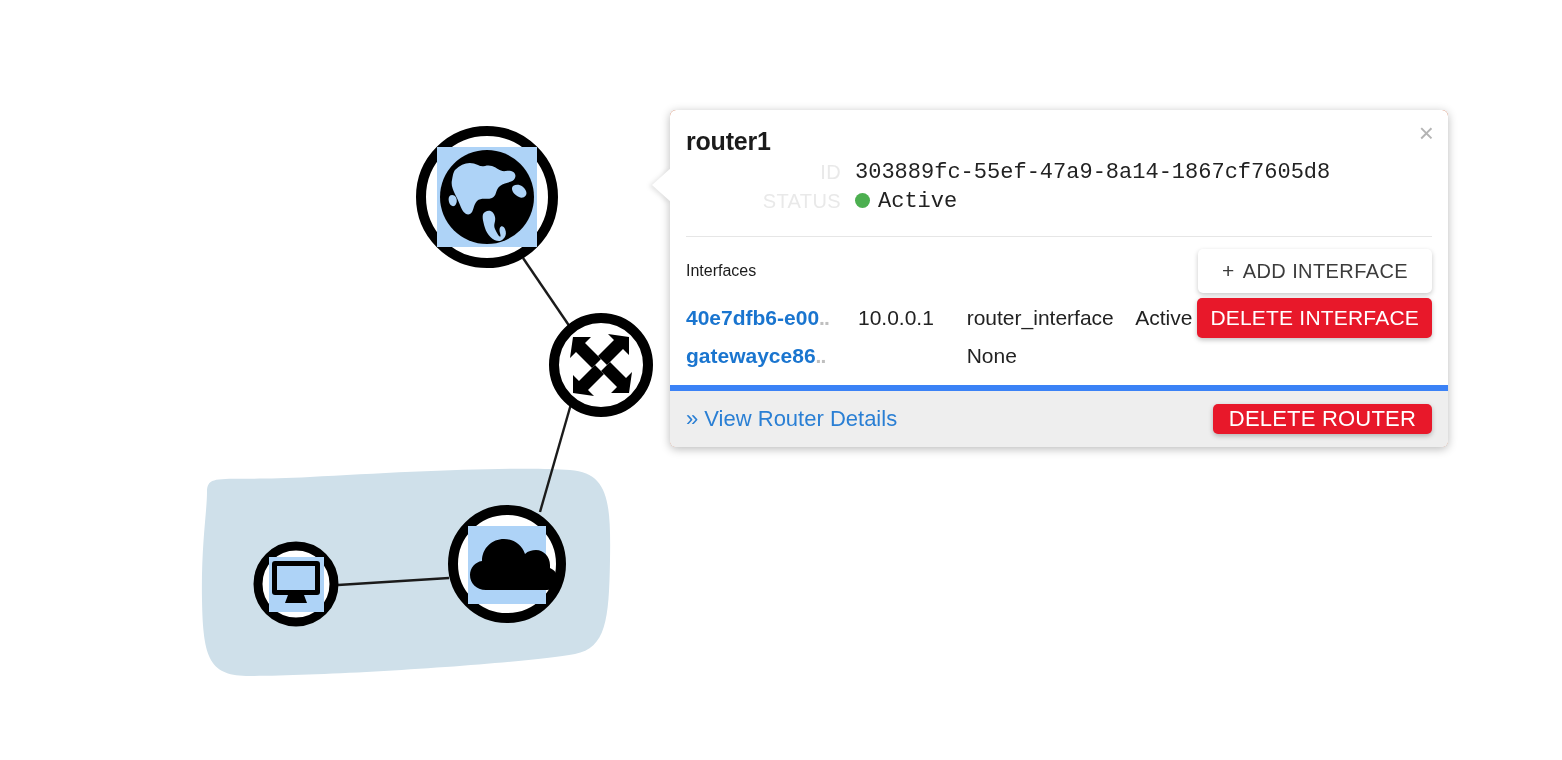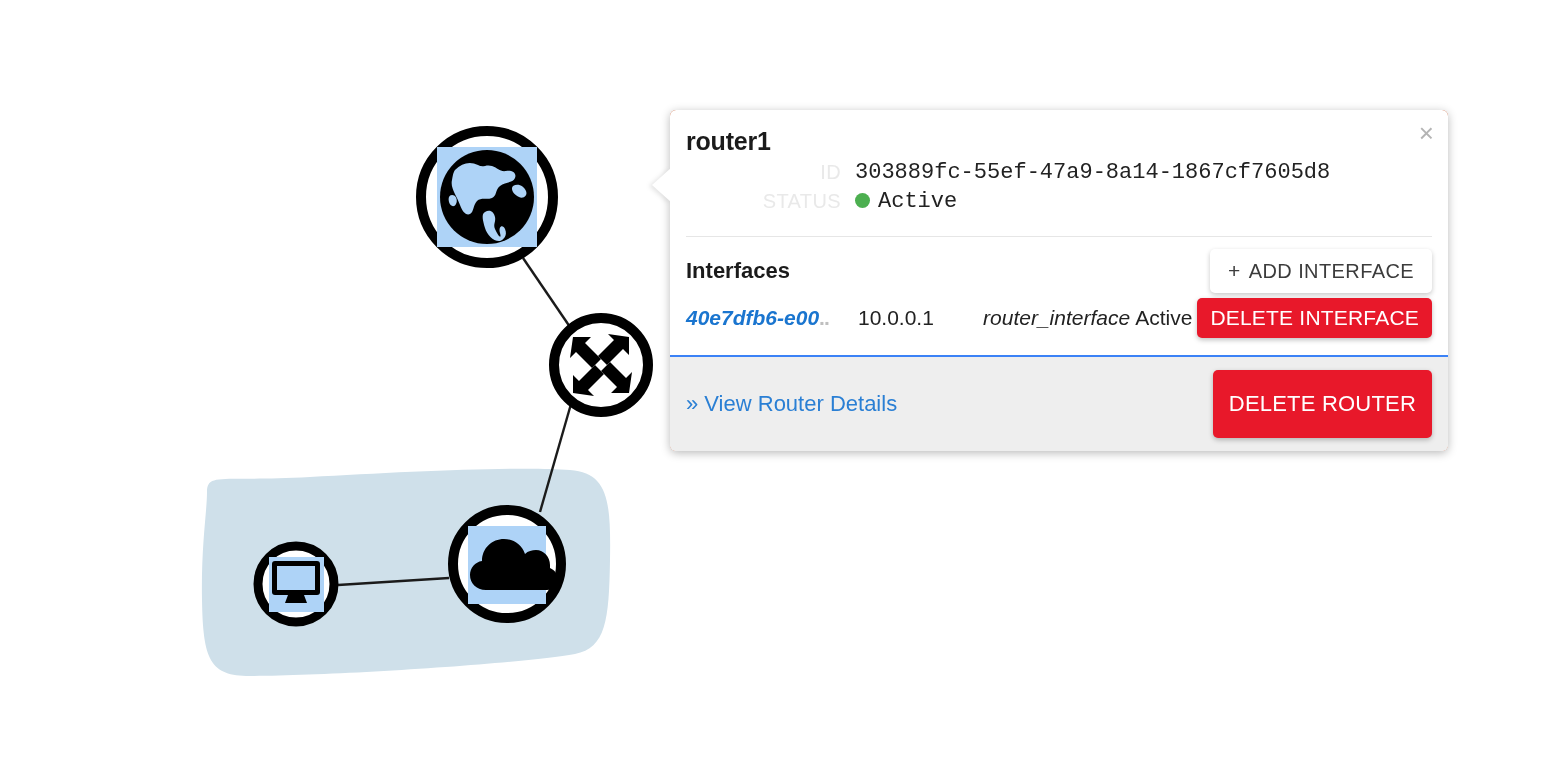--- a/index.html
+++ b/index.html
@@ -119,32 +119,32 @@
     padding: 12px 16px 0 16px;
     position: relative;
   }
   .iface-head {
     display: flex;
     align-items: center;
     justify-content: space-between;
     height: 44px;
   }
   .iface-title {
-    font-size: 22px;
-    font-weight: bold;
+    font-size: 16px;
+    font-weight: normal;
     color: #1b1b1b;
   }
   .btn-add {
     background: #ffffff;
     border: none;
     border-radius: 5px;
     box-shadow: 0 2px 5px rgba(0,0,0,0.22);
     font-size: 20px;
     color: #3c3c3c;
-    padding: 10px 18px;
+    padding: 10px 24px;
     cursor: pointer;
     font-family: "Liberation Sans", sans-serif;
     letter-spacing: 0.4px;
     white-space: nowrap;
   }
   .btn-add .plus { font-size: 21px; margin-right: 8px; }
 
   .iface-table {
     width: 100%;
     border-collapse: collapse;
@@ -152,69 +152,68 @@
   }
   .iface-table td {
     padding: 3px 0;
     font-size: 21px;
     color: #222222;
     vertical-align: middle;
     white-space: nowrap;
   }
   .c-id   { width: 180px; }
   .c-ip   { width: 105px; padding-right: 10px !important; }
-  .c-type { width: 168px; text-align: right; font-style: italic; }
+  .c-type { width: 168px; text-align: left; }
   .c-st   { width: 70px;  text-align: center; }
   .c-act  { text-align: right; margin-left: 11px; }
 
   .iface-link {
     color: #1a75cf;
     font-weight: bold;
     text-decoration: none;
     cursor: pointer;
-    font-style: italic;
   }
   .ellip { color: #bfbfbf; font-weight: bold; letter-spacing: -1px; }
 
   .btn-del-iface {
     background: #e8182a;
     color: #ffffff;
     border: none;
     border-radius: 5px;
     font-size: 21px;
     padding: 8px 13px;
     cursor: pointer;
     font-family: "Liberation Sans", sans-serif;
     box-shadow: 0 2px 5px rgba(0,0,0,0.25);
     letter-spacing: 0.2px;
     white-space: nowrap;
   }
 
   .pop-foot {
     margin-top: 14px;
     background: #eeeeee;
-    border-top: 2px solid #3b82f6;
+    border-top: 6px solid #3b82f6;
     padding: 13px 16px;
     display: flex;
     align-items: center;
     justify-content: space-between;
   }
   .foot-link {
     color: #2a7fd4;
     font-size: 22px;
     text-decoration: none;
     cursor: pointer;
   }
   .btn-del-router {
     background: #e8182a;
     color: #ffffff;
     border: none;
     border-radius: 5px;
     font-size: 22px;
-    padding: 21px 16px;
+    padding: 2px 16px;
     cursor: pointer;
     font-family: "Liberation Sans", sans-serif;
     box-shadow: 0 2px 5px rgba(0,0,0,0.25);
     letter-spacing: 0.2px;
     white-space: nowrap;
   }
 </style>
 </head>
 <body>
 
@@ -348,20 +347,27 @@
         <tbody>
             <tr>
           <td class="c-id"><a class="iface-link">40e7dfb6-e00</a><span class="ellip">..</span></td>
           <td class="c-ip">10.0.0.1</td>
           <td class="c-type">router_interface</td>
           <td class="c-st">Active</td>
           <td class="c-act">
             <button class="btn-del-iface">DELETE INTERFACE</button>
           </td>
         </tr>
+        <tr>
+          <td class="c-id"><a class="iface-link">gatewayce86</a><span class="ellip">..</span></td>
+          <td class="c-ip"></td>
+          <td class="c-type">None</td>
+          <td class="c-st"></td>
+          <td class="c-act"></td>
+        </tr>
       </tbody>
         </table>
     </div>
 
     <div class="pop-foot">
       <a class="foot-link">» View Router Details</a>
       <button class="btn-del-router">DELETE ROUTER</button>
     </div>
 
   </div>

